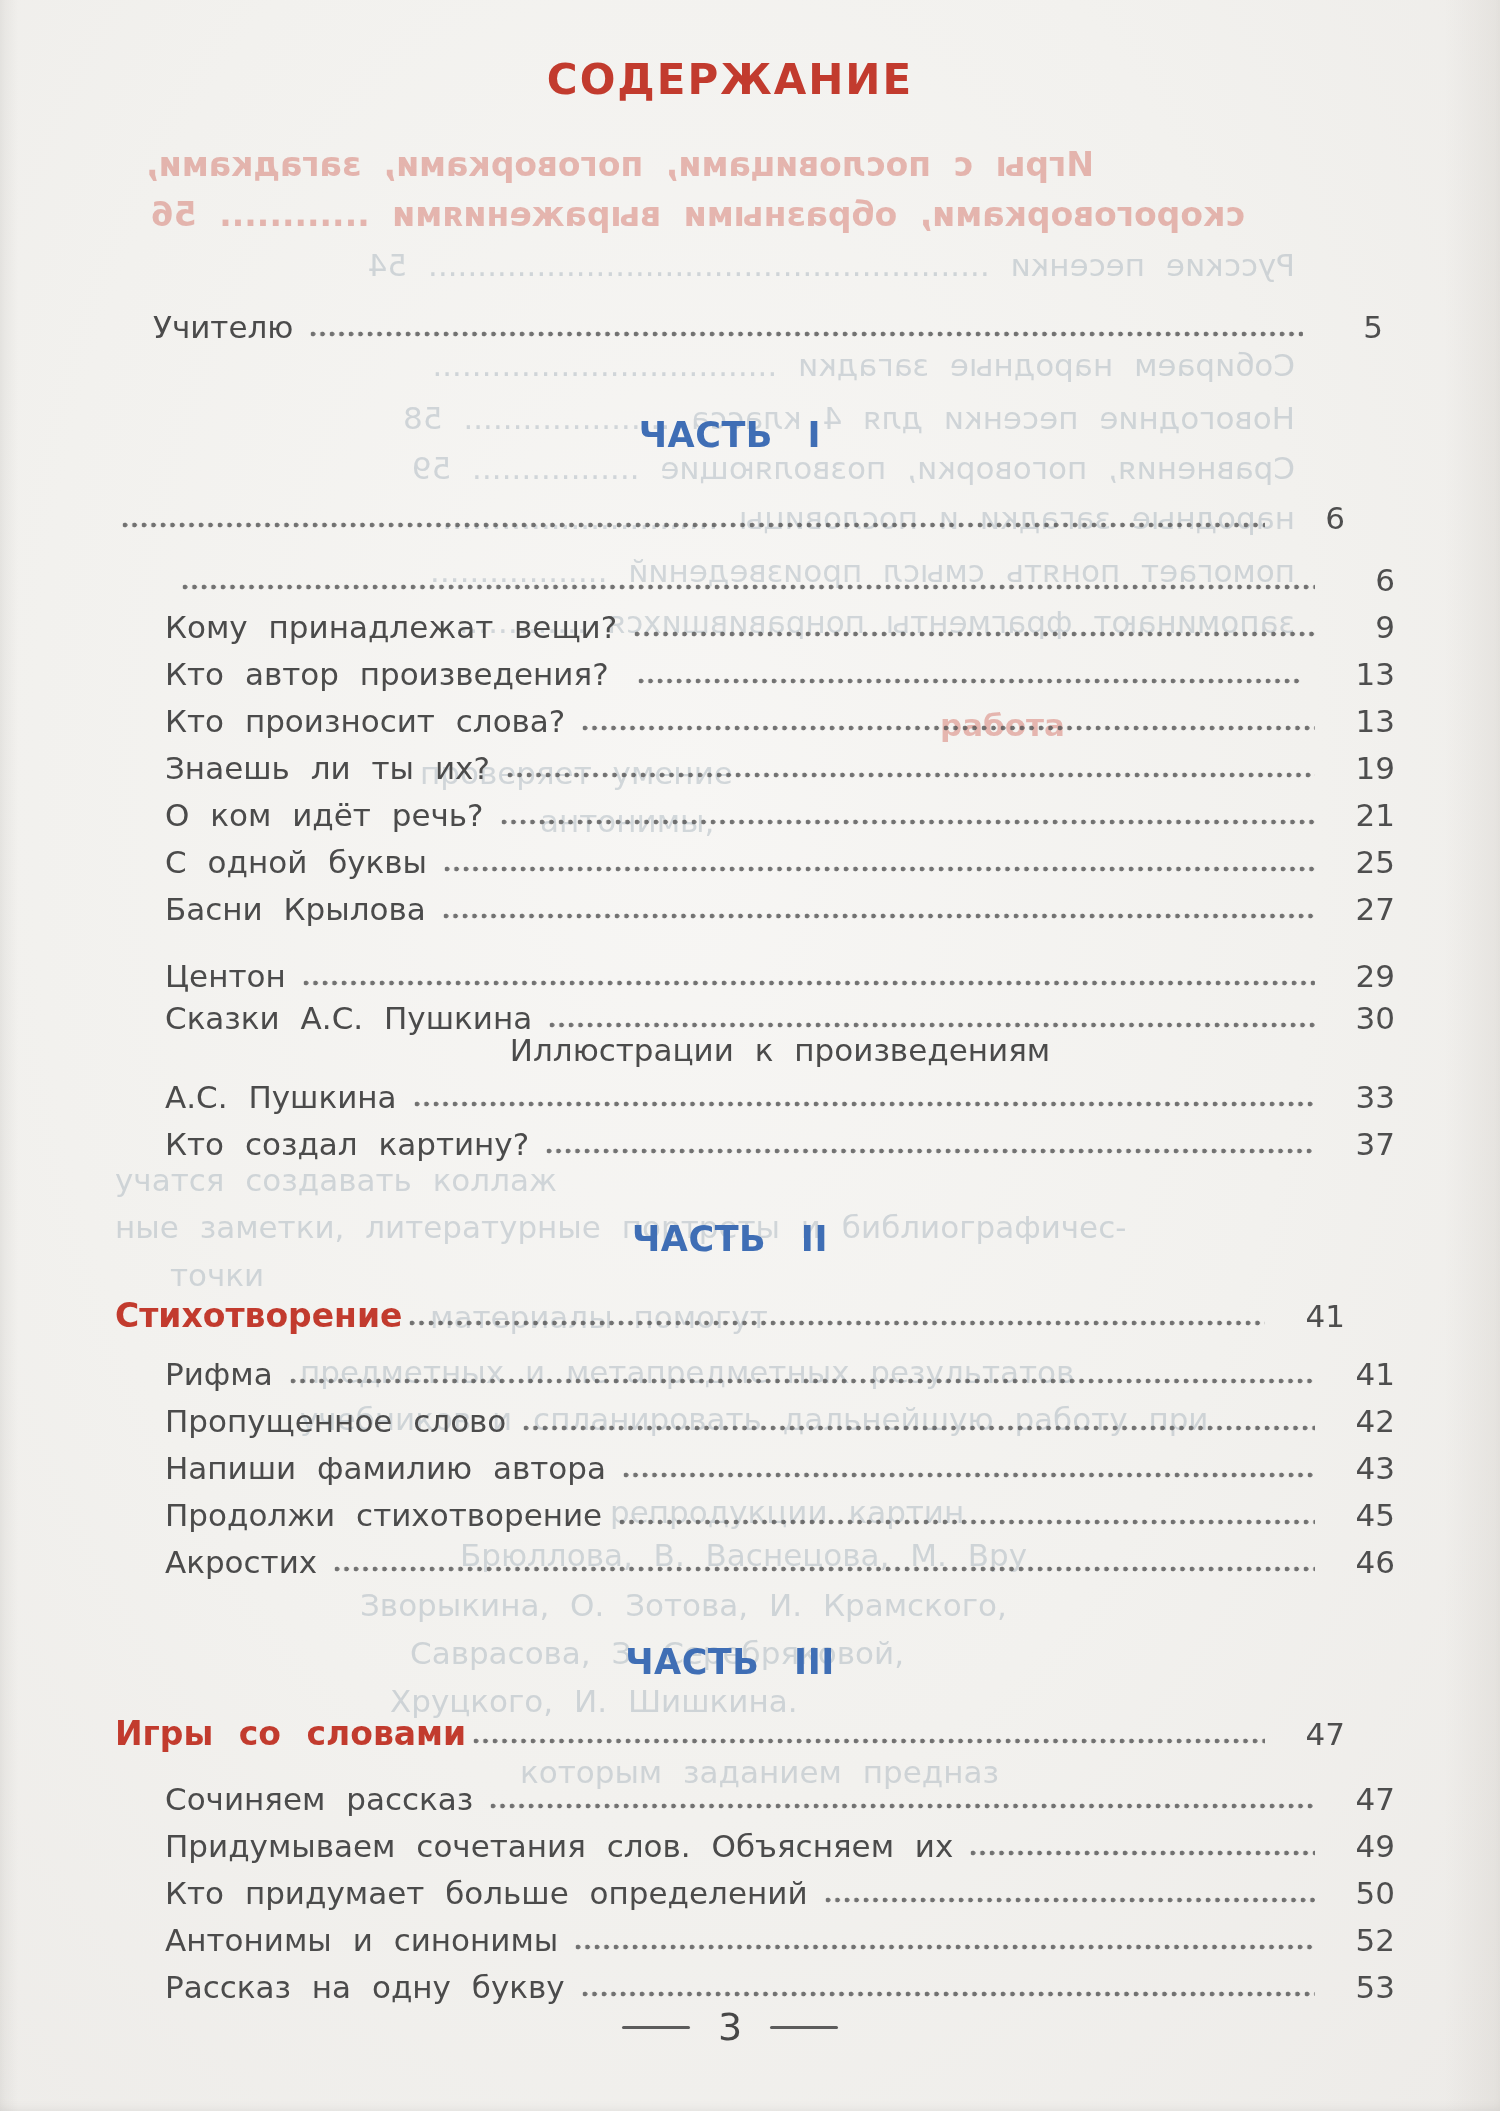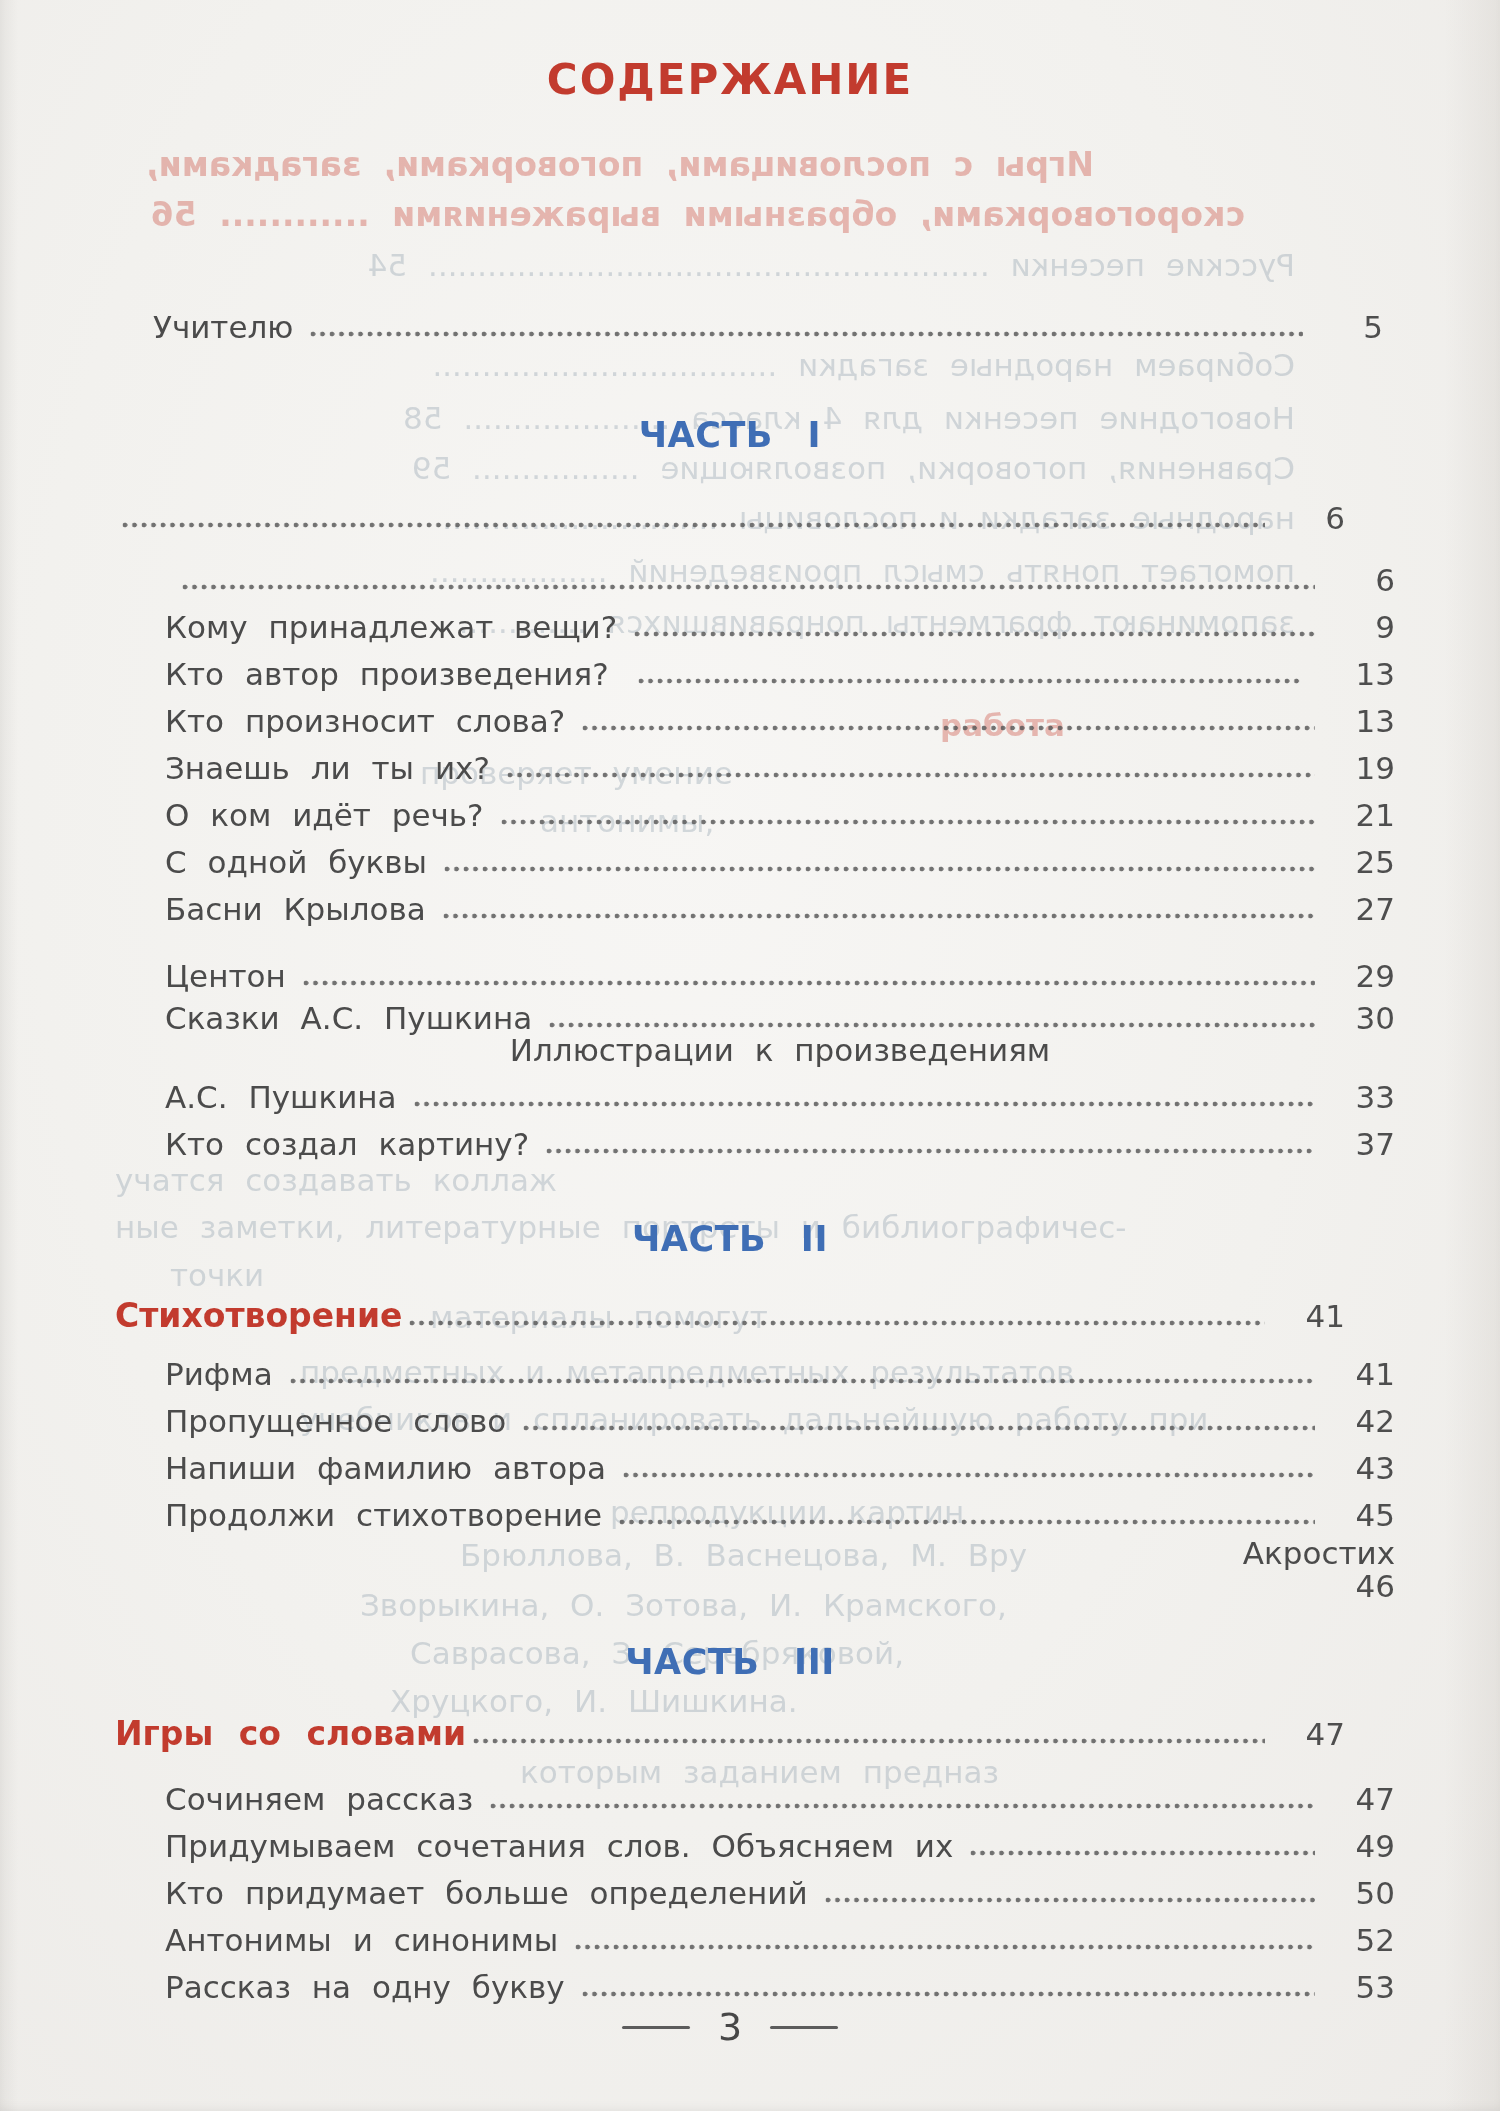--- a/index.html
+++ b/index.html
@@ -207,21 +207,21 @@
         <div class="row" style="top: 1444px; padding-left: 50px;">
           <span class="row-label">Напиши фамилию автора</span>
           <span class="leader"></span>
           <span class="row-page">43</span>
         </div>
         <div class="row" style="top: 1491px; padding-left: 50px;">
           <span class="row-label">Продолжи стихотворение</span>
           <span class="leader"></span>
           <span class="row-page">45</span>
         </div>
-        <div class="row" style="top: 1538px; padding-left: 50px; flex-direction: column;">
+        <div class="row" style="top: 1538px; padding-left: 50px;">
           <span class="row-label">Акростих</span>
           <span class="leader"></span>
           <span class="row-page">46</span>
         </div>
         <div class="part-heading" style="top: 1645px;">ЧАСТЬ III</div>
         <div class="row row-section" style="top: 1710px;">
           <span class="row-label">Игры со словами</span>
           <span class="leader leader-tight"></span>
           <span class="row-page">47</span>
         </div>

